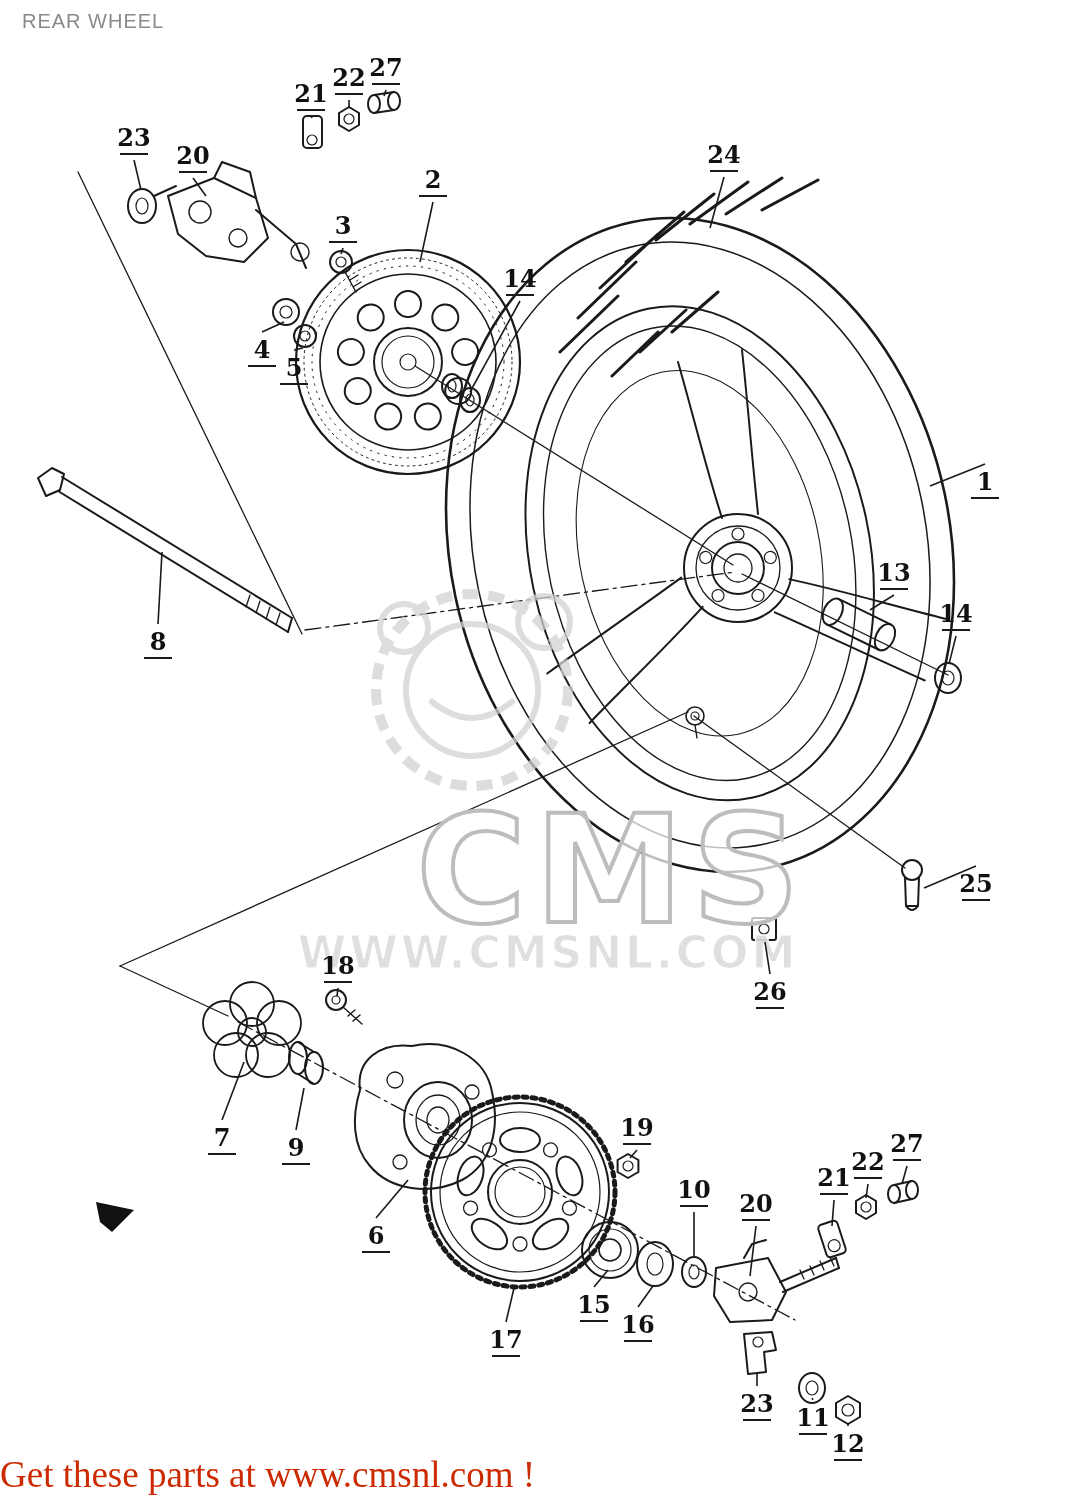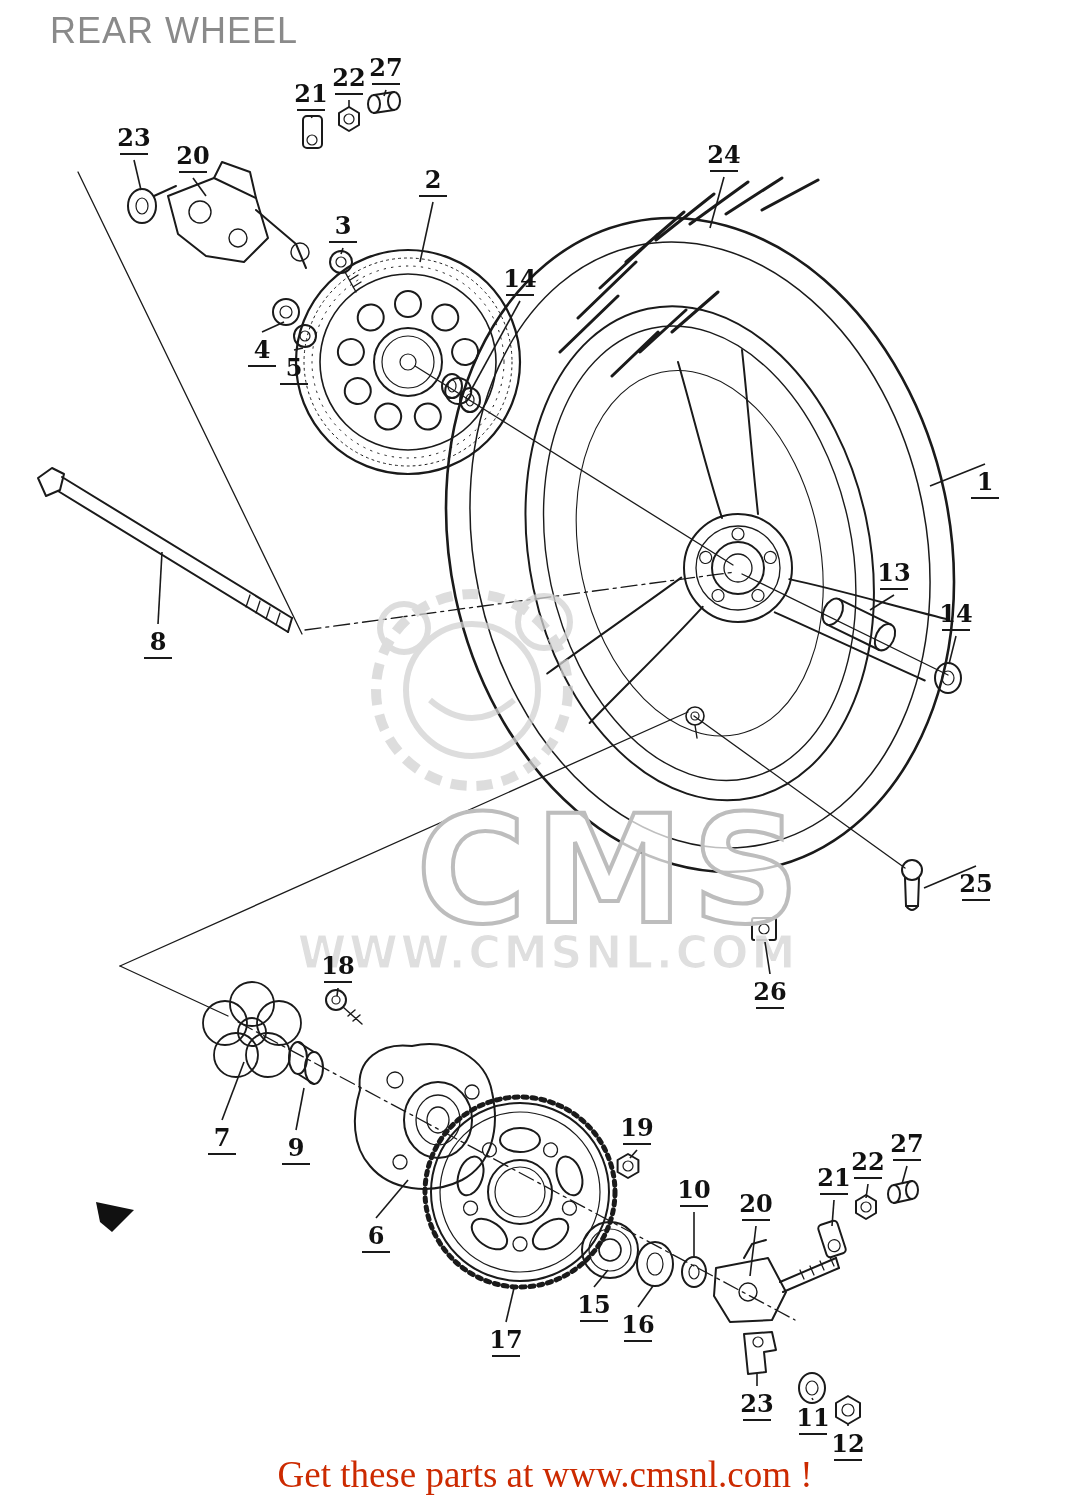--- a/index.html
+++ b/index.html
@@ -1,22 +1,22 @@
 <!DOCTYPE html>
 <html style="--footer: #cc2a00; --title: #8a8a8a;"><head>
 <meta charset="utf-8">
 <style>
   html,body{margin:0;padding:0;background:#ffffff;}
   .page{position:relative;width:1074px;height:1500px;background:#fff;overflow:hidden;
         font-family:"Liberation Sans",sans-serif;}
-  .title{position:absolute;top:10px;left:22px;font-size:36px;letter-spacing:1px;
-         color:var(--title,#8a8a8a);margin-left:28px;}
-  .footer{position:absolute;left:0;right:0;bottom:4px;text-align:center;
+  .title{position:absolute;top:10px;left:22px;font-size:20px;letter-spacing:1px;
+         color:var(--title,#8a8a8a);}
+  .footer{position:absolute;left:0;right:0;bottom:4px;text-align:left;
           font-family:"Liberation Serif",serif;font-size:37px;
-          color:var(--footer,#cc2a00);cursor:pointer;padding-left:16px;}
+          color:var(--footer,#cc2a00);cursor:pointer;}
   svg{position:absolute;top:0;left:0;}
   .art{stroke:#1a1a1a;fill:none;stroke-width:2;stroke-linecap:round;stroke-linejoin:round;}
   .thin{stroke-width:1.3;}
   .part-num{font:bold 24px "DejaVu Serif",serif;fill:#111;text-anchor:middle;}
   .wm-logo{font:bold 150px "DejaVu Sans",sans-serif;fill:#ffffff;fill-opacity:.72;
            stroke:#bdbdbd;stroke-width:4px;letter-spacing:8px;text-anchor:middle;}
   .wm-url{font:bold 44px "DejaVu Sans",sans-serif;fill:#dcdcdc;fill-opacity:.9;
           stroke:#ffffff;stroke-width:1.2px;letter-spacing:3px;text-anchor:middle;}
   .wm-gear{stroke:#d2d2d2;fill:none;opacity:.75;}
 </style>

